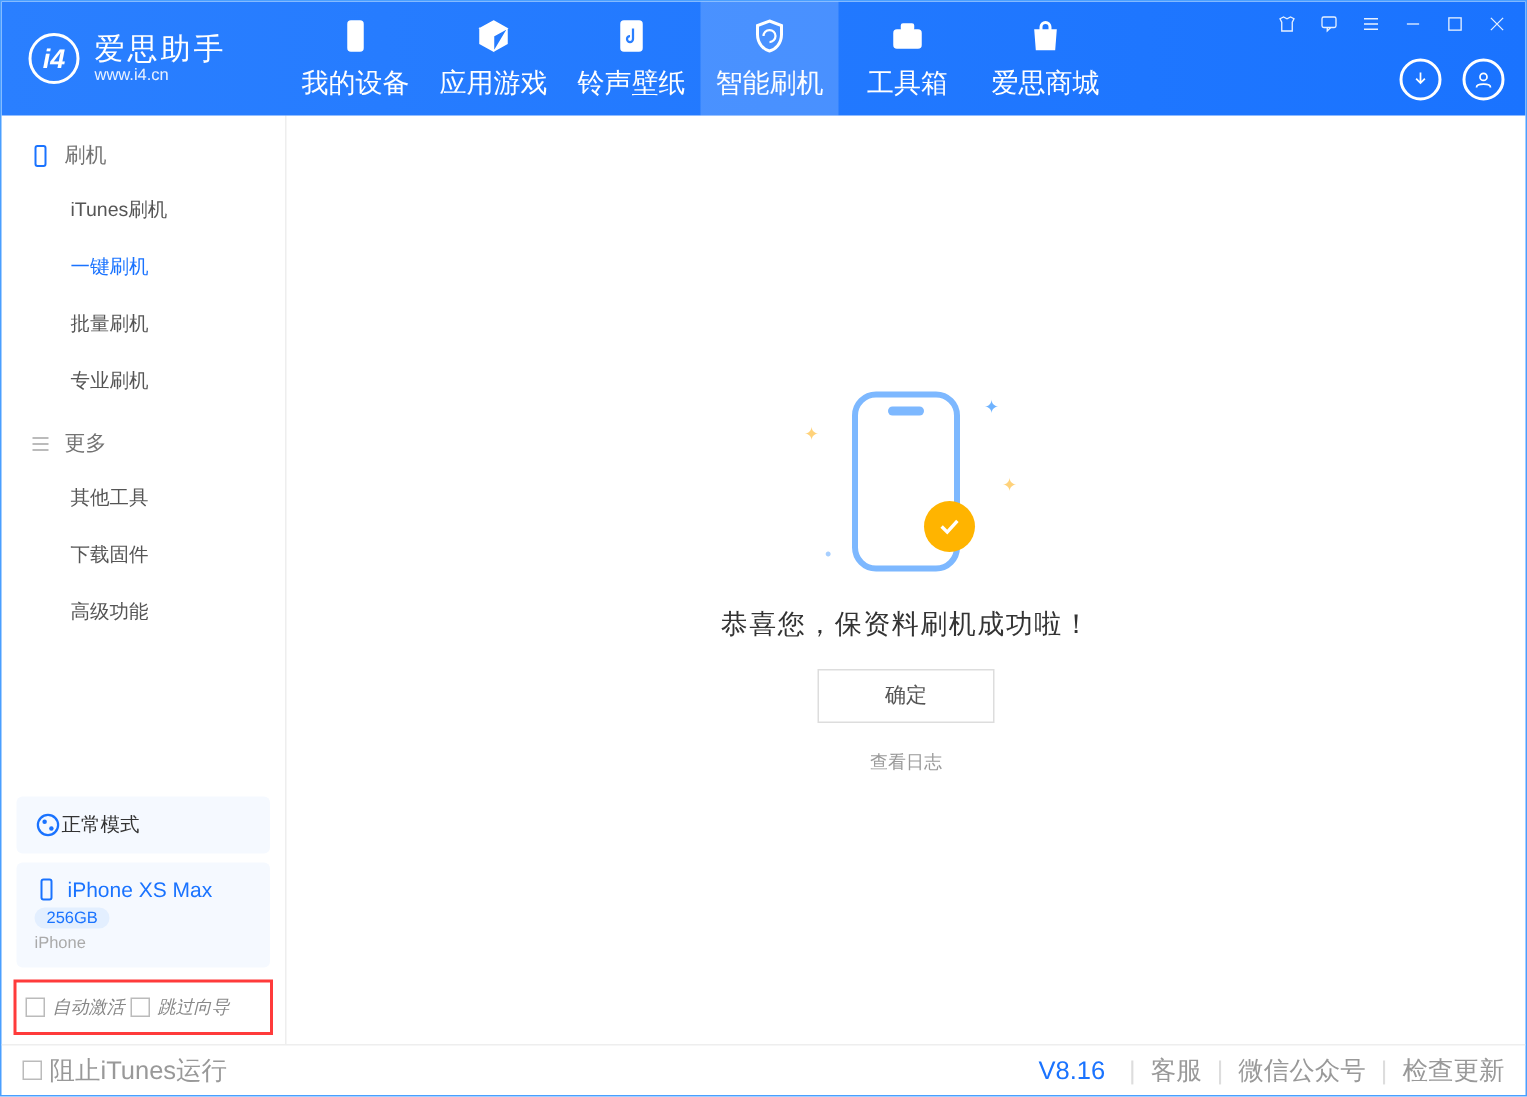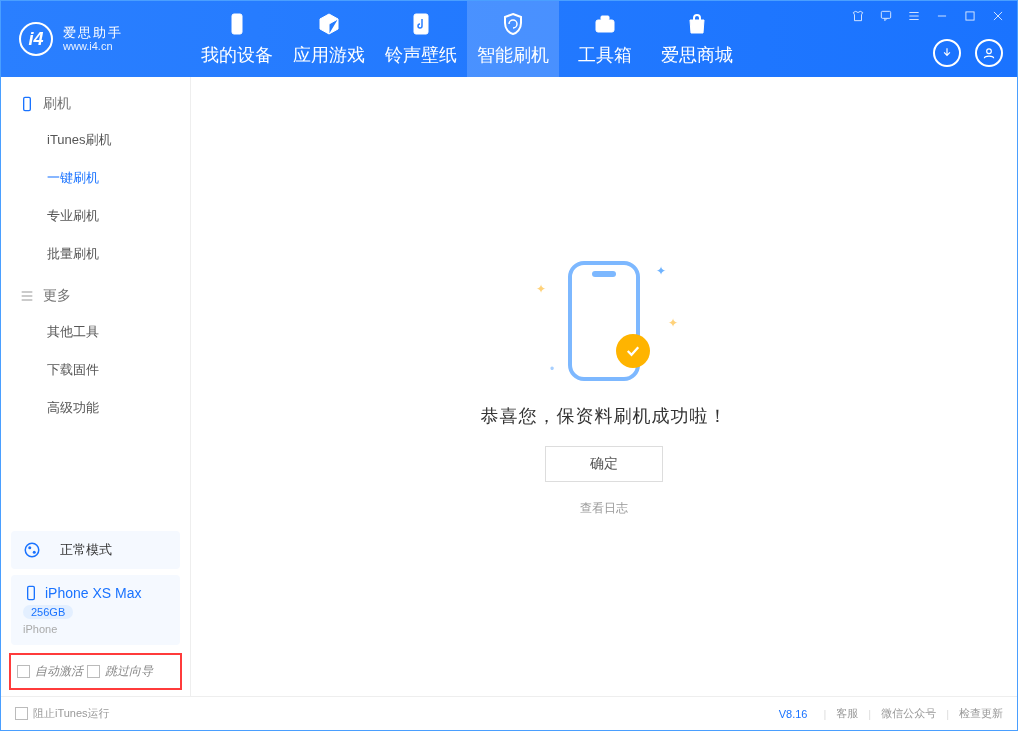--- a/index.html
+++ b/index.html
@@ -3,21 +3,21 @@
 <meta charset="utf-8">
 <style>
   * { box-sizing: border-box; margin: 0; padding: 0; font-family: "Microsoft YaHei", "PingFang SC", sans-serif; }
   body { background: #fff; width: 1018px; height: 731px; border: 1px solid #4a9fff; display: flex; flex-direction: column; overflow: hidden; }
 
   
   .header { background: linear-gradient(90deg, #2a7fff 0%, #1a73ff 100%); height: 76px; display: flex; align-items: center; color: #fff; position: relative; }
   .logo-block { display: flex; align-items: center; padding: 0 18px; min-width: 190px; }
   .logo-circle { width: 34px; height: 34px; border: 2px solid #fff; border-radius: 50%; display: flex; align-items: center; justify-content: center; font-weight: bold; font-size: 18px; font-style: italic; }
   .logo-text { margin-left: 10px; display: flex; flex-direction: column; line-height: 1.1; }
-  .logo-title { font-size: 13px; font-weight: 500; letter-spacing: 2px; }
+  .logo-title { font-size: 20px; font-weight: 500; letter-spacing: 2px; }
   .logo-sub { font-size: 11px; opacity: .9; }
 
   .nav { display: flex; height: 100%; }
   .nav-item { width: 92px; height: 100%; display: flex; flex-direction: column; align-items: center; justify-content: center; cursor: pointer; font-size: 18px; gap: 6px; }
   .nav-item.active { background: rgba(255,255,255,.18); }
   .nav-icon { width: 26px; height: 26px; display: flex; align-items: center; justify-content: center; }
   .nav-icon svg { width: 24px; height: 24px; fill: #fff; stroke: #fff; }
 
   .window-controls { position: absolute; top: 6px; right: 10px; display: flex; gap: 10px; align-items: center; }
   .wc { width: 18px; height: 18px; display: flex; align-items: center; justify-content: center; cursor: pointer; opacity: .9; }
@@ -32,21 +32,21 @@
 
   .sidebar { width: 190px; border-right: 1px solid #eee; display: flex; flex-direction: column; padding-top: 10px; }
   .sb-section { margin-bottom: 6px; }
   .sb-head { display: flex; align-items: center; gap: 8px; padding: 8px 18px; font-size: 14px; color: #737373; font-weight: 500; }
   .sb-head .ico { width: 16px; height: 16px; }
   .sb-item { padding: 10px 18px 10px 46px; font-size: 13px; color: #555; cursor: pointer; }
   .sb-item.active { color: #1a73ff; }
 
   .sb-bottom { margin-top: auto; }
   .mode-card, .device-card { margin: 6px 10px; background: #f5f9ff; border-radius: 4px; padding: 10px 12px; display: flex; flex-direction: column; gap: 4px; }
-  .mode-row { display: flex; align-items: center; gap: 19px; font-size: 13px; color: #333; }
+  .mode-row { display: flex; align-items: center; gap: 0; font-size: 13px; color: #333; }
   .device-name { color: #1a73ff; font-size: 14px; font-weight: 500; display: flex; align-items: center; gap: 6px;}
   .device-cap { display:inline-block; background: #e3efff; color: #1a73ff; font-size: 11px; padding: 1px 8px; border-radius: 10px; width: fit-content; }
   .device-type { font-size: 11px; color: #aaa; }
 
   .checkbox-row { border: 2px solid #ff3b3b; margin: 8px 8px 6px 8px; padding: 8px 6px; display: flex; gap: 4px; font-size: 12px; color: #888; font-style: italic; }
   .chk { display: flex; align-items: center; gap: 5px; cursor: pointer; }
   .chk-box { width: 13px; height: 13px; border: 1px solid #bbb; background: #fff; }
 
   
   .main { flex: 1; display: flex; flex-direction: column; align-items: center; justify-content: center; gap: 18px; position: relative; }
@@ -59,21 +59,21 @@
   .sparkle.s1 { left: 12px; top: 26px; color:#ffd27a;}
   .sparkle.s2 { right: 18px; top: 8px; color:#6fb3ff;}
   .sparkle.s3 { right: 6px; top: 60px; color:#ffd27a;}
   .sparkle.s4 { left: 26px; bottom: 10px; color:#a7cfff;}
 
   .success-msg { font-size: 18px; color: #333; letter-spacing: 1px; }
   .ok-btn { border: 1px solid #ddd; background: #fff; padding: 8px 44px; font-size: 14px; color: #555; cursor: pointer; }
   .log-link { font-size: 12px; color: #999; cursor: pointer; }
 
   
-  .footer { height: 34px; border-top: 1px solid #eee; display: flex; align-items: center; padding: 0 14px; font-size: 11px; color: #999; }
+  .footer { height: 34px; border-top: 1px solid #eee; display: flex; align-items: center; padding: 0 14px; font-size: 17px; color: #999; }
   .footer .chk { color: #999; }
   .footer-right { margin-left: auto; display: flex; align-items: center; gap: 10px; }
   .fr-link { color: #999; cursor: pointer; }
   .fr-sep { color: #ddd; }
   .version { color: #1a73ff; margin-right: 6px; }
 </style>
 </head>
 <body>
 
 <div class="header">
@@ -194,22 +194,22 @@
 
     <div class="sb-section">
       <div class="sb-head">
         <svg class="ico" viewBox="0 0 24 24">
             <rect x="7" y="2" width="10" height="20" rx="2" fill="none" stroke="#1a73ff" stroke-width="2"></rect>
           </svg>
         <span>刷机</span>
       </div>
       <div class="sb-item">iTunes刷机</div>
       <div class="sb-item active">一键刷机</div>
+      <div class="sb-item">批量刷机</div>
       <div class="sb-item">专业刷机</div>
-      <div class="sb-item">批量刷机</div>
     </div>
 
     <div class="sb-section">
       <div class="sb-head">
         <svg class="ico" viewBox="0 0 24 24">
             <path d="M4 6 H20 M4 12 H20 M4 18 H20" stroke="#bbb" stroke-width="2"></path>
           </svg>
         <span>更多</span>
       </div>
       <div class="sb-item">其他工具</div>

